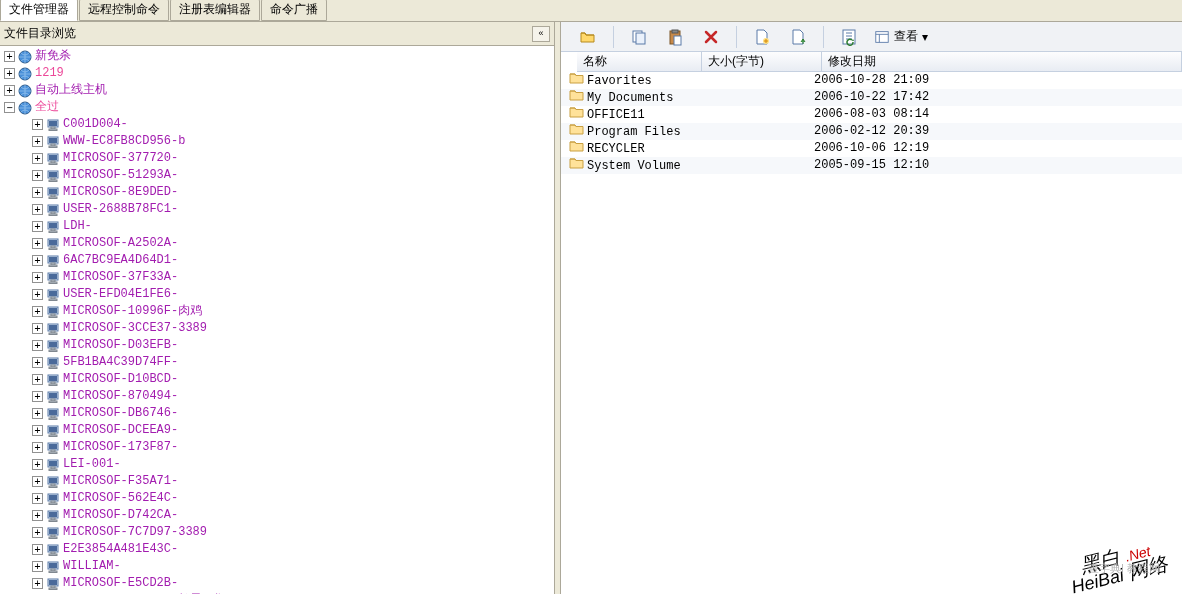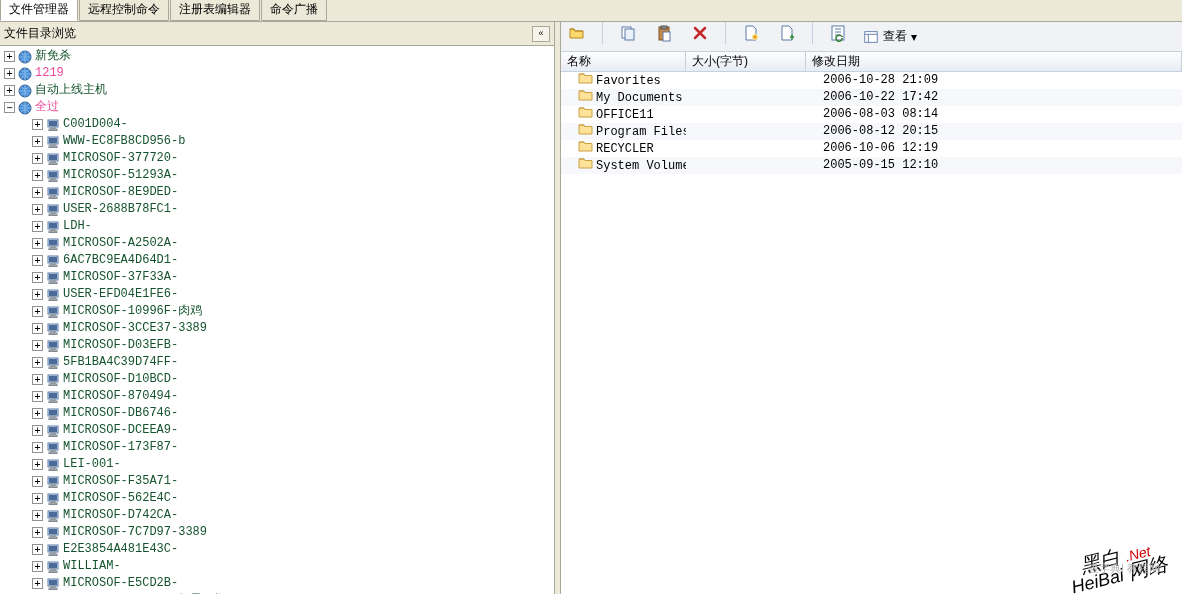--- a/index.html
+++ b/index.html
@@ -13,39 +13,39 @@
 .left-header { display: flex; align-items: center; background: #ece9d8; border-bottom: 1px solid #aca899; height: 24px; padding: 0 4px; }
 .left-header-title { flex: 1; font-size: 12px; font-family: Liberation Serif, serif; }
 .collapse-btn { width: 18px; height: 16px; border: 1px solid #aca899; background: #f5f3ea; text-align: center; line-height: 12px; font-size: 9px; cursor: pointer; }
 .tree { flex: 1; overflow-y: auto; padding: 2px 0 0 4px; background: #fff; }
 .tree-node { display: flex; align-items: center; height: 17px; line-height: 17px; white-space: nowrap; }
 .expander { width: 11px; height: 11px; border: 1px solid #919191; display: inline-flex; align-items: center; justify-content: center; margin-right: 3px; font-size: 10px; line-height: 10px; background: #fff; font-family: monospace; cursor: pointer; }
 .tree-icon { width: 14px; height: 14px; margin-right: 3px; display: inline-flex; align-items: center; justify-content: center; font-size: 11px; }
 .globe-icon { color: #3b7bc8; }
 .computer-icon svg { width: 14px; height: 14px; }
 .tree-label { font-family: "Courier New", monospace; font-size: 12px; }
-.tree-label.red { color: #14532d; }
+.tree-label.red { color: #a21caf; }
 .tree-label.black { color: #ec4899; }
 .indent-2 { padding-left: 28px; }
 .splitter { width: 5px; background: #ece9d8; cursor: col-resize; }
 .right-pane { flex: 1; display: flex; flex-direction: column; background: #fff; border-left: 1px solid #aca899; }
-.toolbar { height: 30px; background: #f0f2f5; border-bottom: 1px solid #c5d0e0; display: flex; padding: 0 5px; gap: 14px; }
+.toolbar { height: 30px; background: #f0f2f5; border-bottom: 1px solid #c5d0e0; display: flex; align-items: center; padding: 0 16px; gap: 14px; }
 .tool-btn { width: 22px; height: 22px; display: flex; align-items: center; justify-content: center; cursor: pointer; border-radius: 3px; }
 .tool-btn svg { width: 18px; height: 18px; }
 .sep { width: 1px; height: 22px; background: #c5d0e0; }
 .tool-text { font-size: 12px; cursor: pointer; display: flex; align-items: center; gap: 4px; }
-.list-headers { display: flex; background: linear-gradient(#fdfdfe,#e8ecf3); border-bottom: 1px solid #c5d0e0; height: 20px; }
+.list-headers { display: flex; background: linear-gradient(#fdfdfe,#e8ecf3); border-bottom: 1px solid #c5d0e0; height: 20px; margin-left: 16px; }
 .col-header { padding: 2px 6px; border-right: 1px solid #c5d0e0; font-size: 12px; cursor: pointer; display: flex; align-items: center; }
 .col-name { width: 125px; }
 .col-size { width: 120px; }
 .col-date { flex: 1; }
 .file-list { flex: 1; overflow-y: auto; background: #fff; position: relative; }
 .file-row { display: flex; height: 17px; line-height: 17px; align-items: center; }
 .file-row:nth-child(even) { background: #f6f8fb; }
-.cell { padding: 0 17px; font-family: "Courier New", monospace; font-size: 12px; white-space: nowrap; overflow: hidden; }
+.cell { padding: 0 8px; font-family: "Courier New", monospace; font-size: 12px; white-space: nowrap; overflow: hidden; }
 .folder-icon { width: 15px; height: 13px; margin-right: 3px; display: inline-block; }
 .watermark { position: absolute; right: 15px; bottom: 10px; font-style: italic; color: #000; font-size: 20px; transform: rotate(-14deg); pointer-events: none; font-family: Arial; text-align: center; line-height: 0.9; }
 .watermark .net { color: #c00; font-size: 14px; }
 .watermark-small { position: absolute; right: 22px; bottom: 18px; color: #b0b0b0; font-size: 11px; pointer-events: none; }
 ::-webkit-scrollbar { width: 16px; }
 ::-webkit-scrollbar-track { background: #f0f0f0; border-left: 1px solid #d8d8d8; }
 ::-webkit-scrollbar-thumb { background: #c8d0e0; border: 1px solid #a8b0c0; border-radius: 2px; }
 ::-webkit-scrollbar-button { background: #e4e8f0; height: 16px; border: 1px solid #c0c8d8; }
 </style>
 </head>
@@ -545,21 +545,21 @@
                 </svg></span>OFFICE11</div>
             <div class="cell col-size"></div>
             <div class="cell col-date">2006-08-03 08:14</div>
           </div>
           <div class="file-row">
             <div class="cell col-name"><span class="folder-icon"><svg width="15" height="13" viewBox="0 0 15 13">
                   <path d="M1 3h5l1 1.5h7V12H1z" fill="#ffe29a" stroke="#c9a042"></path>
                   <path d="M1 3h5l1 1.5h7" fill="none" stroke="#c9a042"></path>
                 </svg></span>Program Files</div>
             <div class="cell col-size"></div>
-            <div class="cell col-date">2006-08-12 20:15</div>
+            <div class="cell col-date">2006-02-12 20:39</div>
           </div>
           <div class="file-row">
             <div class="cell col-name"><span class="folder-icon"><svg width="15" height="13" viewBox="0 0 15 13">
                   <path d="M1 3h5l1 1.5h7V12H1z" fill="#ffe29a" stroke="#c9a042"></path>
                   <path d="M1 3h5l1 1.5h7" fill="none" stroke="#c9a042"></path>
                 </svg></span>RECYCLER</div>
             <div class="cell col-size"></div>
             <div class="cell col-date">2006-10-06 12:19</div>
           </div>
           <div class="file-row">

